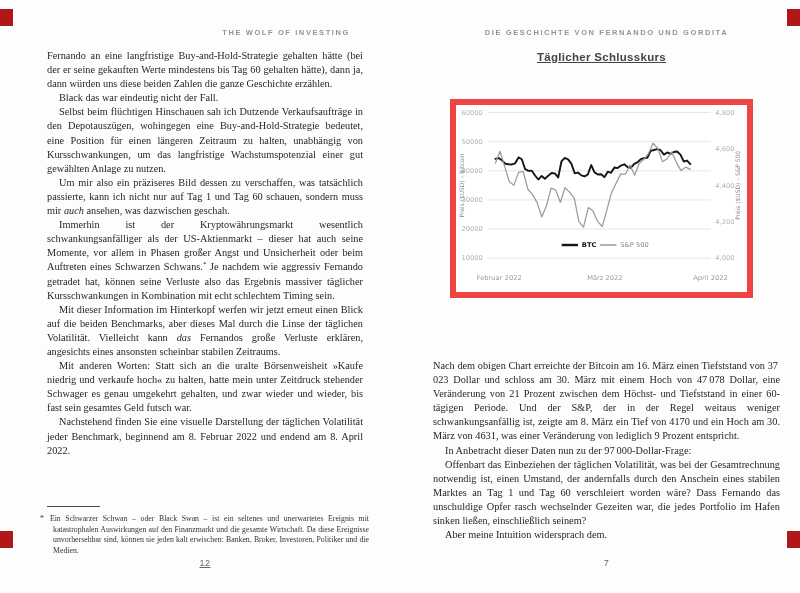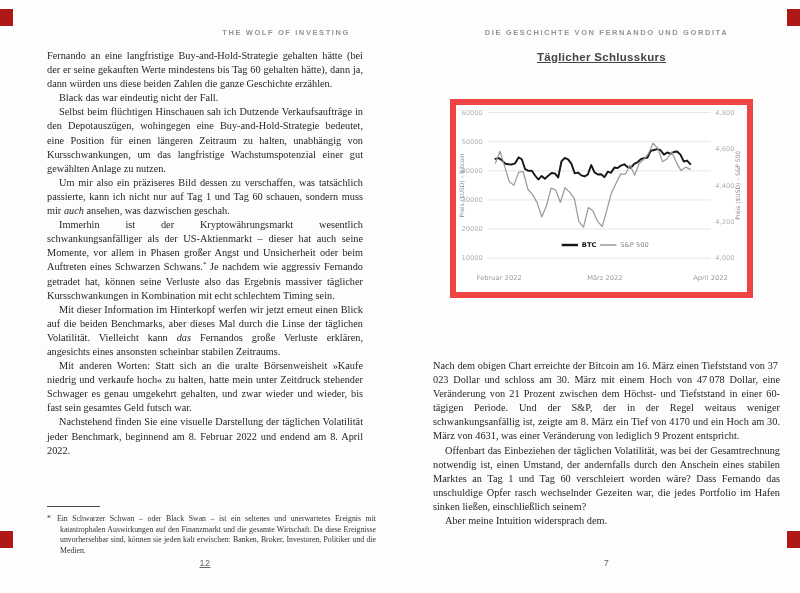--- a/index.html
+++ b/index.html
@@ -28,21 +28,21 @@
   #body-right { left:433px; top:332px; width:347px;margin-top:27px; }
   .para { margin:0; }
   .para.indent { text-indent:12px; }
   .para sup { font-size:7px; line-height:0; vertical-align:super; }
 
   .footnote-rule {
     position:absolute; left:47px; top:506px; width:53px; height:0;
     border-top:1px solid #4a4a4a;
   }
   .footnote {
-    position:absolute; left:47px; top:514px; width:316px;
+    position:absolute; left:40px; top:514px; width:316px;
     font:7.8px/10.6px "Liberation Serif", serif; color:#333;
     text-align:justify; padding-left:13px; text-indent:-13px;
   }
   .footnote .fn-marker { padding-right:6px; }
 
   .page-num {
     position:absolute; top:558px;
     font:9px "Liberation Sans", sans-serif; letter-spacing:0.5px;
     color:#666; text-align:center;
   }
@@ -127,18 +127,19 @@
         <text transform="translate(8,85.5) rotate(-90)" text-anchor="middle" font-size="6.3" fill="#8a8a8a">Preis ($USD) – Bitcoin</text>
         <text transform="translate(296,85.5) rotate(-90)" text-anchor="middle" font-size="6.3" fill="#8a8a8a">Preis ($USD) – S&amp;P 500</text>
         <line x1="110" y1="149" x2="127" y2="149" stroke="#161616" stroke-width="2.6"></line>
         <text x="131" y="151.4" font-size="7" font-weight="bold" fill="#161616">BTC</text>
         <line x1="150" y1="149" x2="167" y2="149" stroke="#9a9a9a" stroke-width="1.6"></line>
         <text x="171" y="151.4" font-size="7" fill="#8a8a8a">S&amp;P 500</text>
       </svg>
   </div>
   <div class="body-col" id="body-right">
       <p class="para">Nach dem obigen Chart erreichte der Bitcoin am 16. März einen Tiefststand von 37 023 Dollar und schloss am 30. März mit einem Hoch von 47 078 Dollar, eine Veränderung von 21 Prozent zwischen dem Höchst- und Tiefststand in einer 60-tägigen Periode. Und der S&amp;P, der in der Regel weitaus weniger schwankungsanfällig ist, zeigte am 8. März ein Tief von 4170 und ein Hoch am 30. März von 4631, was einer Veränderung von lediglich 9 Prozent entspricht.</p>
+      <p class="para indent">In Anbetracht dieser Daten nun zu der 97 000-Dollar-Frage:</p>
       <p class="para indent">Offenbart das Einbeziehen der täglichen Volatilität, was bei der Gesamtrechnung notwendig ist, einen Umstand, der andernfalls durch den Anschein eines stabilen Marktes an Tag 1 und Tag 60 verschleiert worden wäre? Dass Fernando das unschuldige Opfer rasch wechselnder Gezeiten war, die jedes Portfolio im Hafen sinken ließen, einschließlich seinem?</p>
       <p class="para indent">Aber meine Intuition widersprach dem.</p>
     </div>
   <div class="page-num" id="pn-right">7</div>
 
 </div>
 
 </body></html>

